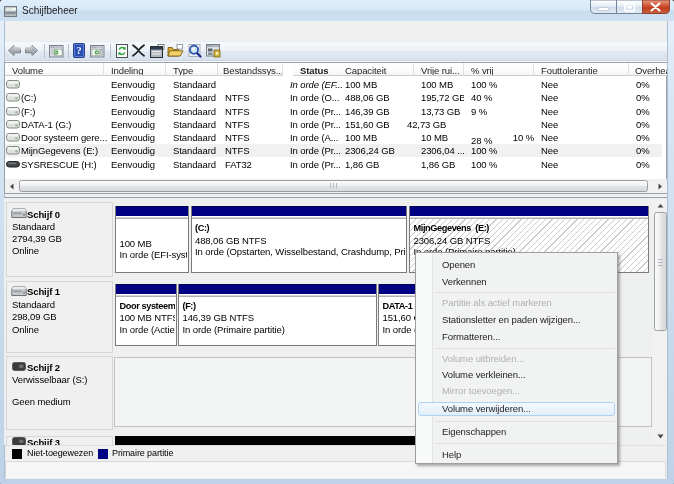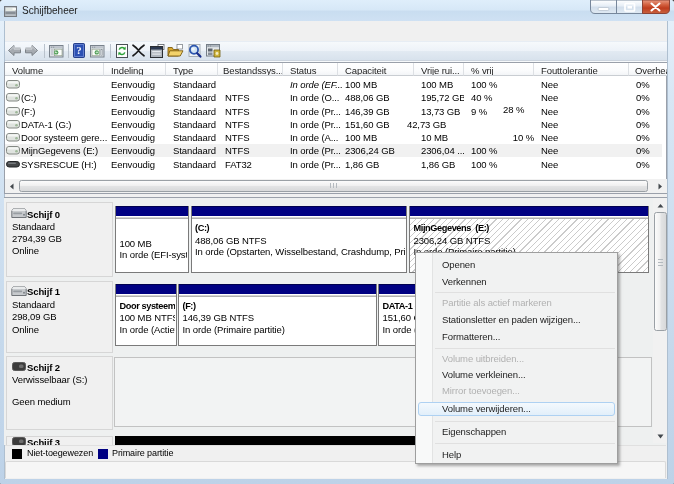--- a/index.html
+++ b/index.html
@@ -157,21 +157,21 @@
       <path d="M8 6 L14 6 L14 13 L8 13 Z" fill="#cfb53b" stroke="#746011" stroke-width="0.8"></path>
       <circle cx="11" cy="9.5" r="1.4" fill="#f4ecc2"></circle>
     </svg>
 </div>
 <div id="toppane"></div>
 <div id="tablehead">
  <div class="hdr" style="left:5px;width:99px;">Volume</div>
  <div class="hdr" style="left:104px;width:62px;">Indeling</div>
  <div class="hdr" style="left:166px;width:52px;">Type</div>
  <div class="hdr" style="left:218px;width:65px;padding:1.5px 0 0 5px;">Bestandssys...</div>
- <div class="hdr" style="left:283px;width:55px;">Status</div>
+ <div class="hdr" style="left:293px;width:55px;font-weight:bold;">Status</div>
  <div class="hdr" style="left:338px;width:76px;">Capaciteit</div>
  <div class="hdr" style="left:414px;width:50px;">Vrije rui...</div>
  <div class="hdr" style="left:464px;width:70px;">% vrij</div>
  <div class="hdr" style="left:534px;width:95px;">Fouttolerantie</div>
  <div class="hdr" style="left:629px;width:38px;border-right:none;padding:1.5px 0 0 6px;">Overhea...</div>
 </div>
 <div id="tablerows">
  <div class="abs" style="left:5px;top:77.5px;width:657px;height:13.3px;"></div>
  <svg class="abs" style="left:6px;top:80.0px" width="14" height="9" viewBox="0 0 14 9">
       <rect x="0.5" y="0.5" width="13" height="7.5" rx="2.5" fill="#dfe3df" stroke="#848984"></rect>
@@ -224,21 +224,21 @@
       <rect x="1.5" y="1.3" width="11" height="2.2" rx="1.2" fill="#f4f6f4"></rect>
       <circle cx="10.5" cy="5.2" r="1.3" fill="#9fb89a"></circle>
     </svg>
  <div class="cell" style="left:14px;top:117.3px;width:94px;">DATA-1 (G:)</div>
  <div class="cell" style="left:104px;top:117.3px;width:62px;">Eenvoudig</div>
  <div class="cell" style="left:166px;top:117.3px;width:52px;">Standaard</div>
  <div class="cell" style="left:218px;top:117.3px;width:65px;">NTFS</div>
  <div class="cell" style="left:283px;top:117.3px;width:60px;">In orde (Pr...</div>
  <div class="cell" style="left:338px;top:117.3px;width:76px;">151,60 GB</div>
  <div class="cell" style="left:400px;top:117.3px;width:50px;">42,73 GB</div>
- <div class="cell" style="left:464px;top:102px;width:70px;margin-left:32px;">28 %</div>
+ <div class="cell" style="left:464px;top:133px;width:70px;">28 %</div>
  <div class="cell" style="left:534px;top:117.3px;width:95px;">Nee</div>
  <div class="cell" style="left:629px;top:117.3px;width:39px;">0%</div>
  <div class="abs" style="left:5px;top:130.6px;width:657px;height:13.3px;"></div>
  <svg class="abs" style="left:6px;top:133.1px" width="14" height="9" viewBox="0 0 14 9">
       <rect x="0.5" y="0.5" width="13" height="7.5" rx="2.5" fill="#dfe3df" stroke="#848984"></rect>
       <rect x="1.5" y="1.3" width="11" height="2.2" rx="1.2" fill="#f4f6f4"></rect>
       <circle cx="10.5" cy="5.2" r="1.3" fill="#9fb89a"></circle>
     </svg>
  <div class="cell" style="left:14px;top:130.6px;width:94px;">Door systeem gere...</div>
  <div class="cell" style="left:104px;top:130.6px;width:62px;">Eenvoudig</div>

